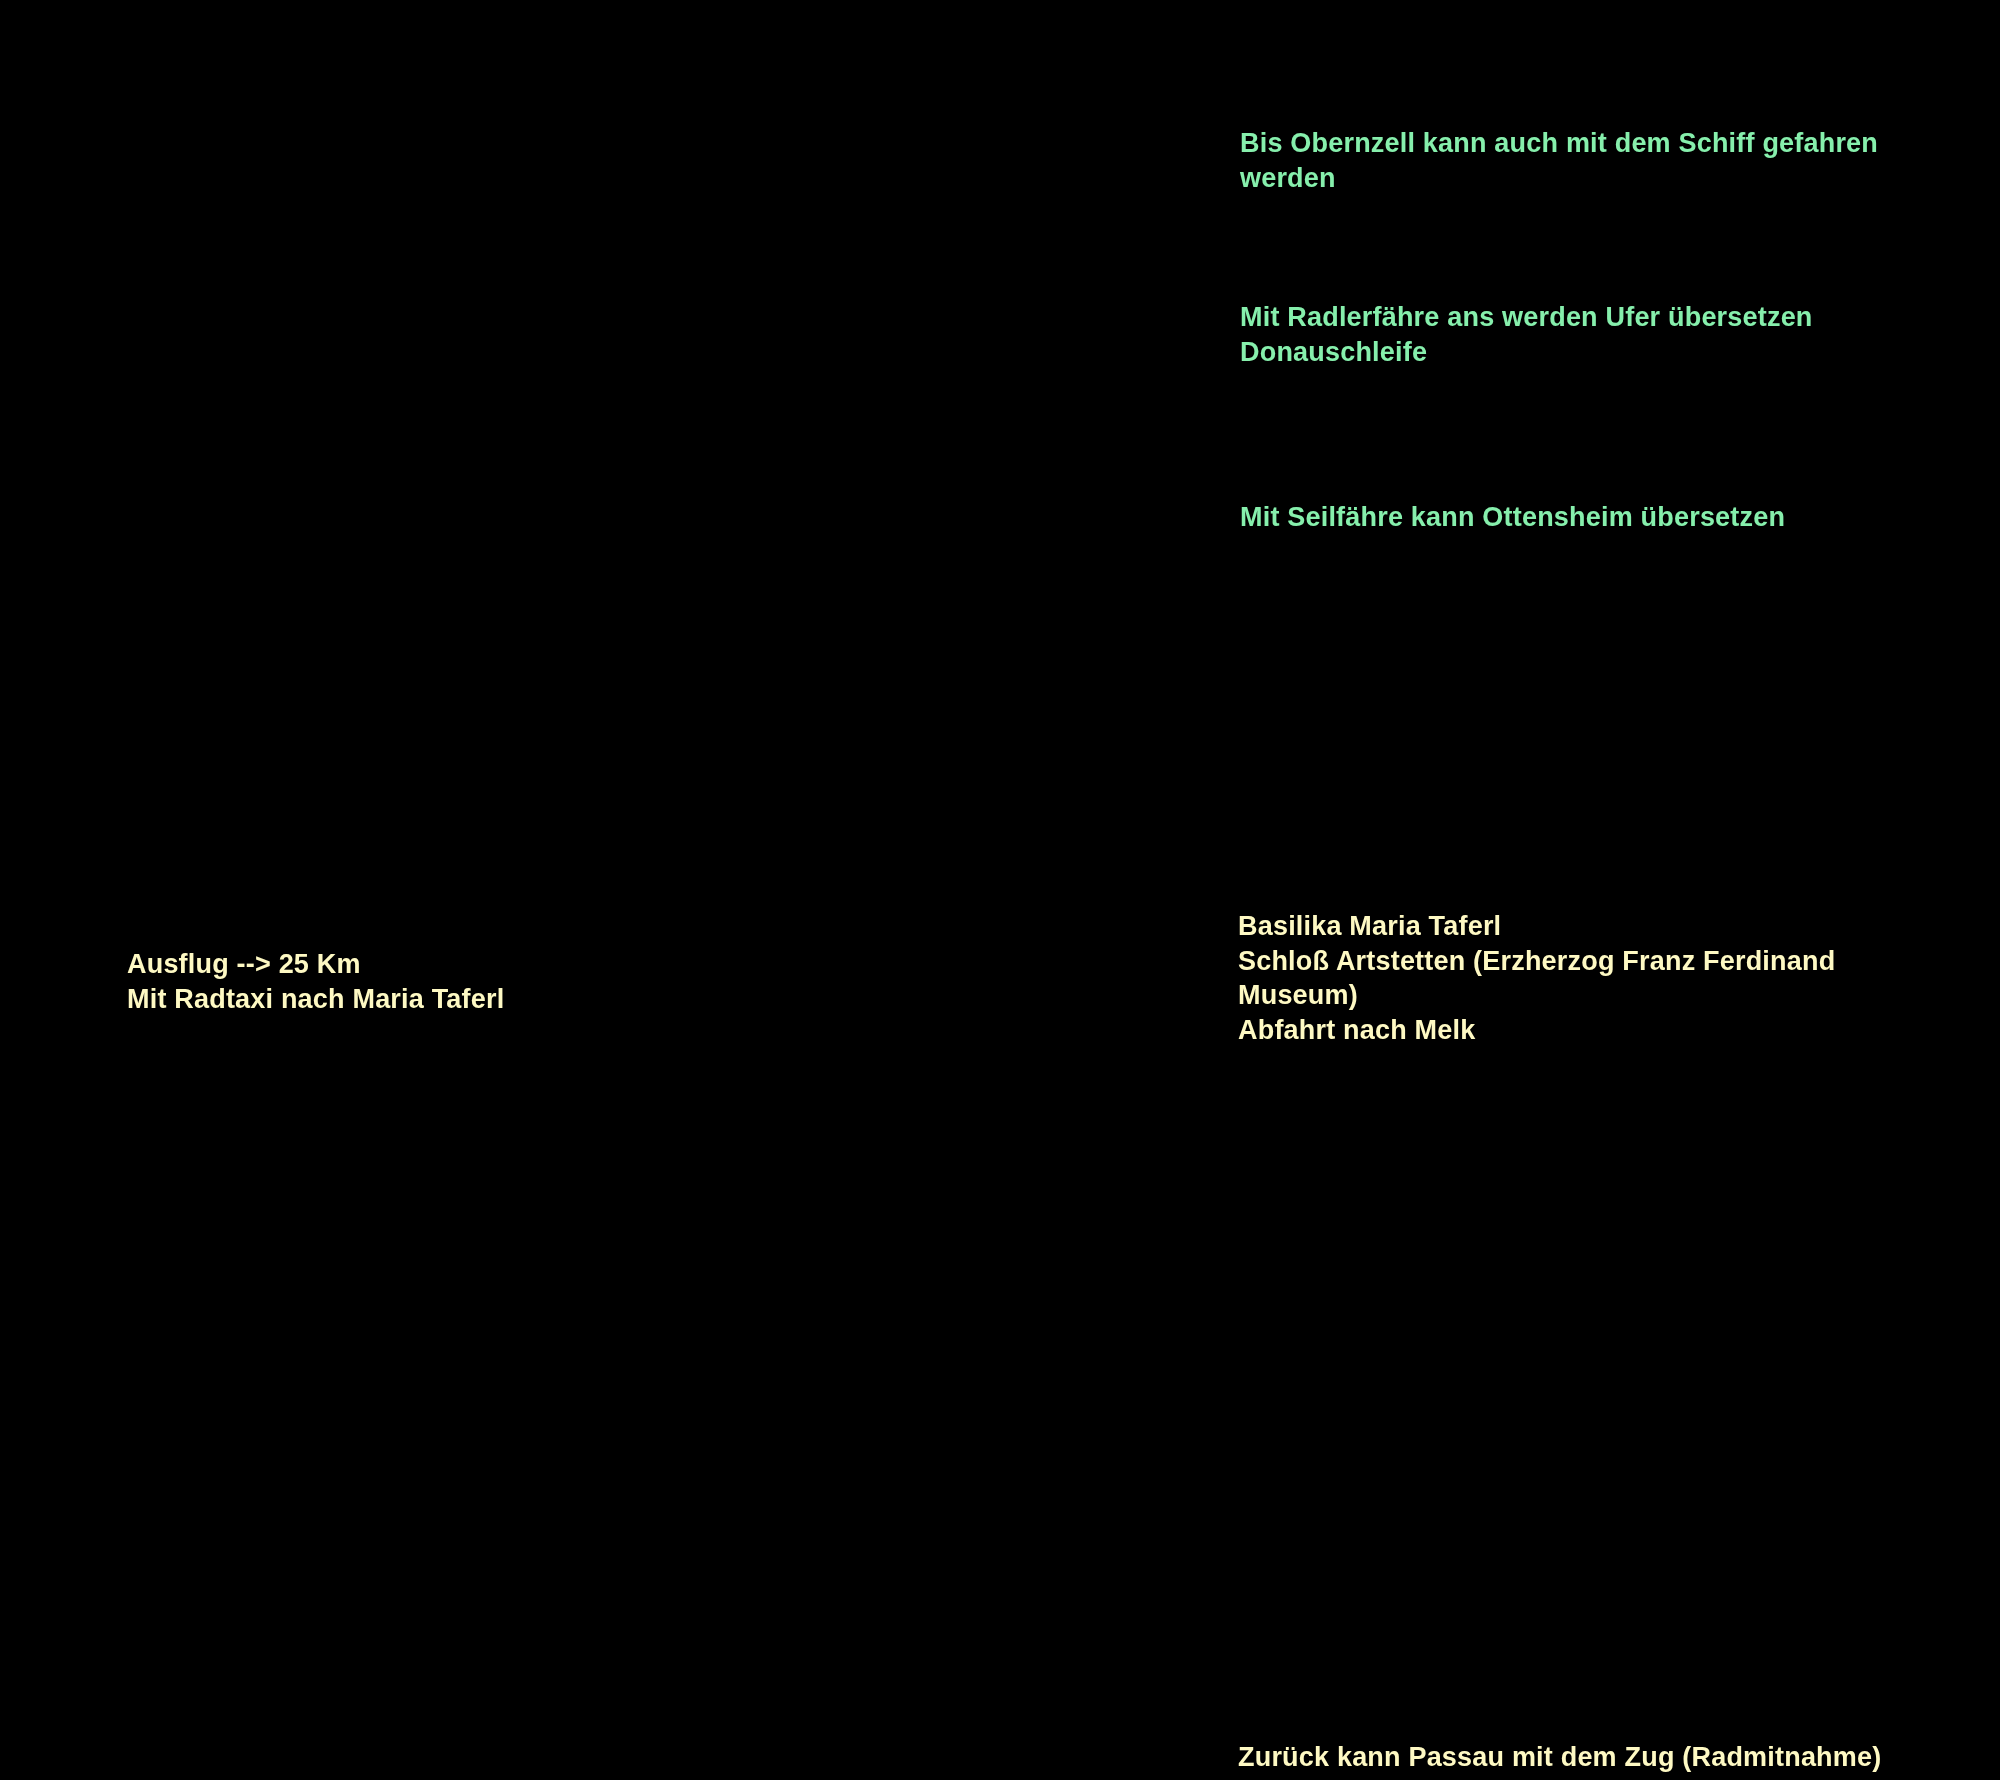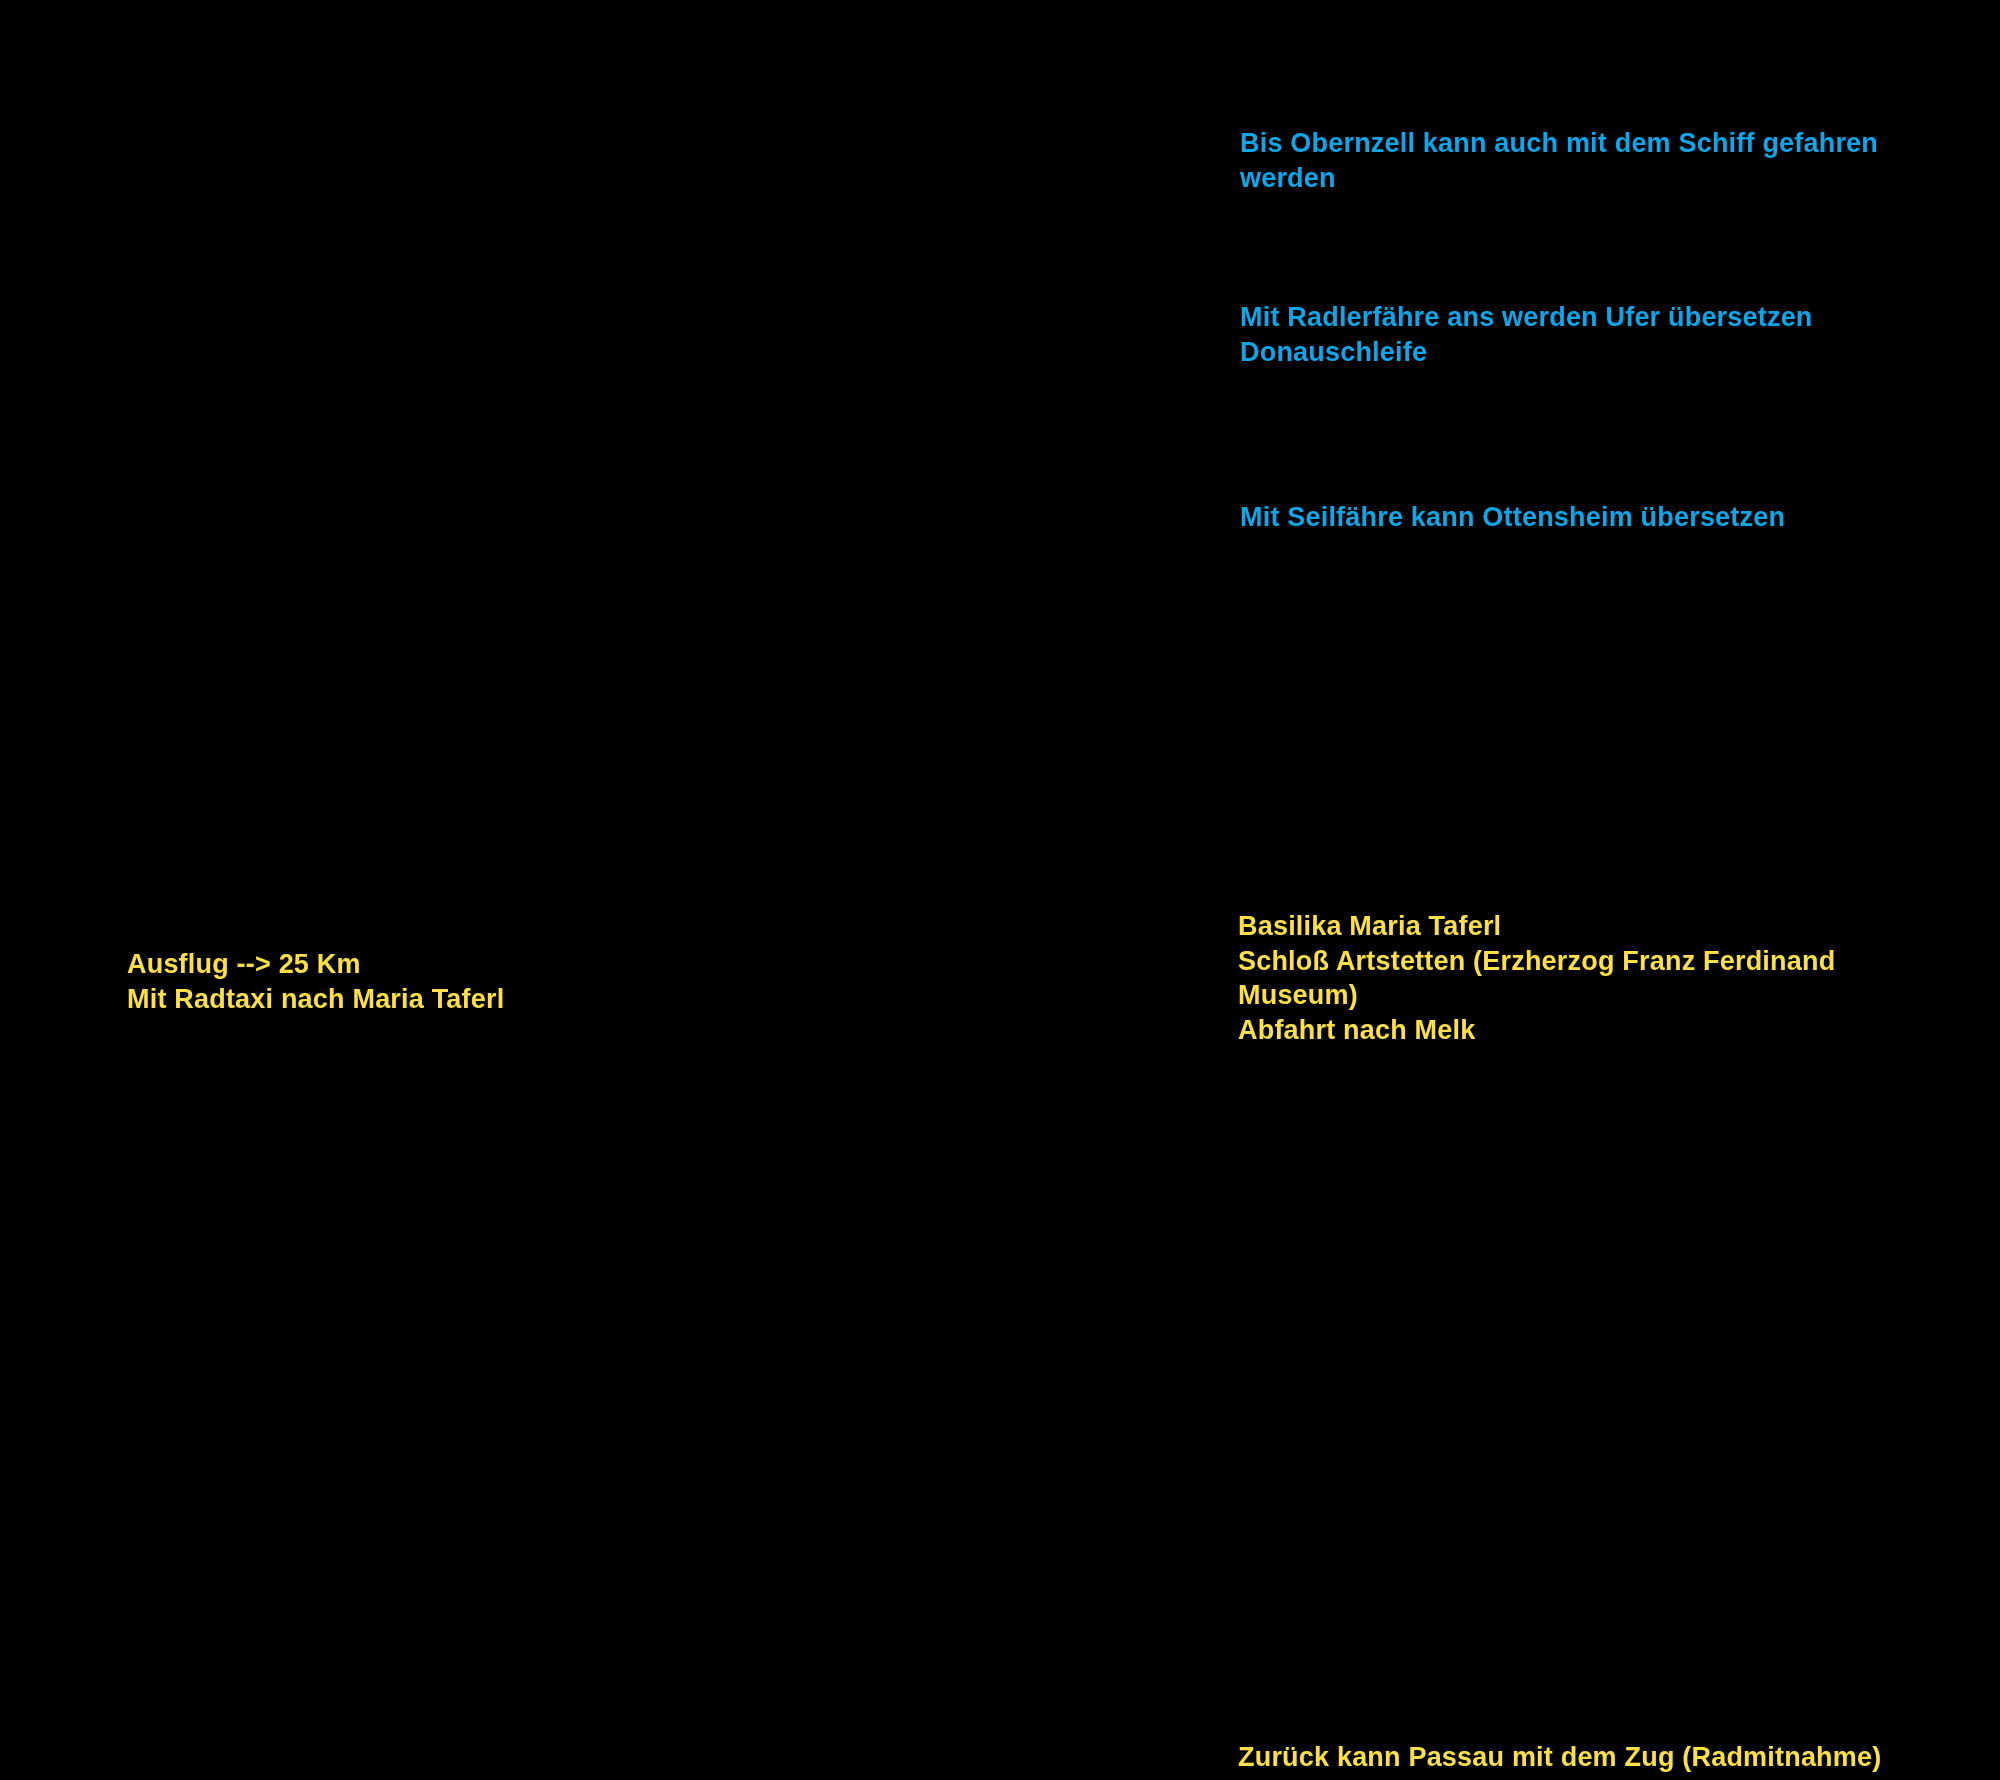--- a/index.html
+++ b/index.html
@@ -15,25 +15,25 @@
     font-family: "Liberation Sans", sans-serif;
   }
   .note {
     position: absolute;
     font-weight: bold;
     line-height: 1.28;
     white-space: pre-line;
     letter-spacing: 0.2px;
   }
   .note-blue {
-    color: #0ea5e9;
+    color: #86efac;
     font-size: 27px;
   }
   .note-magenta {
-    color: #fde047;
+    color: #fef9c3;
     font-size: 27px;
   }
   #note-schiff {
     left: 1240px;
     top: 126px;
     width: 700px;
   }
   #note-radlerfaehre {
     left: 1240px;
     top: 300px;

